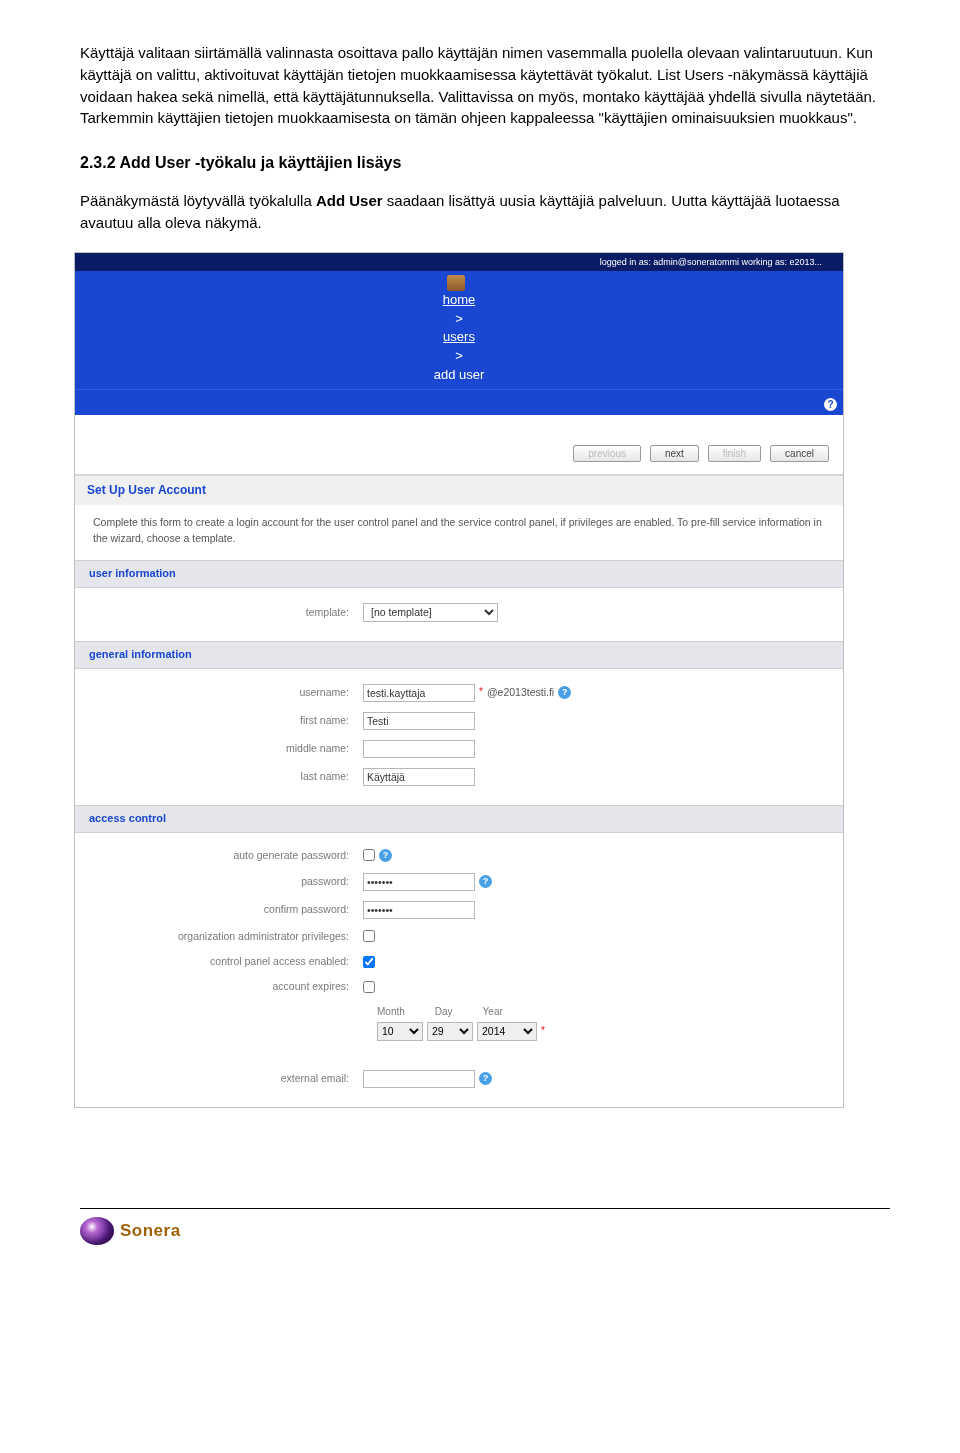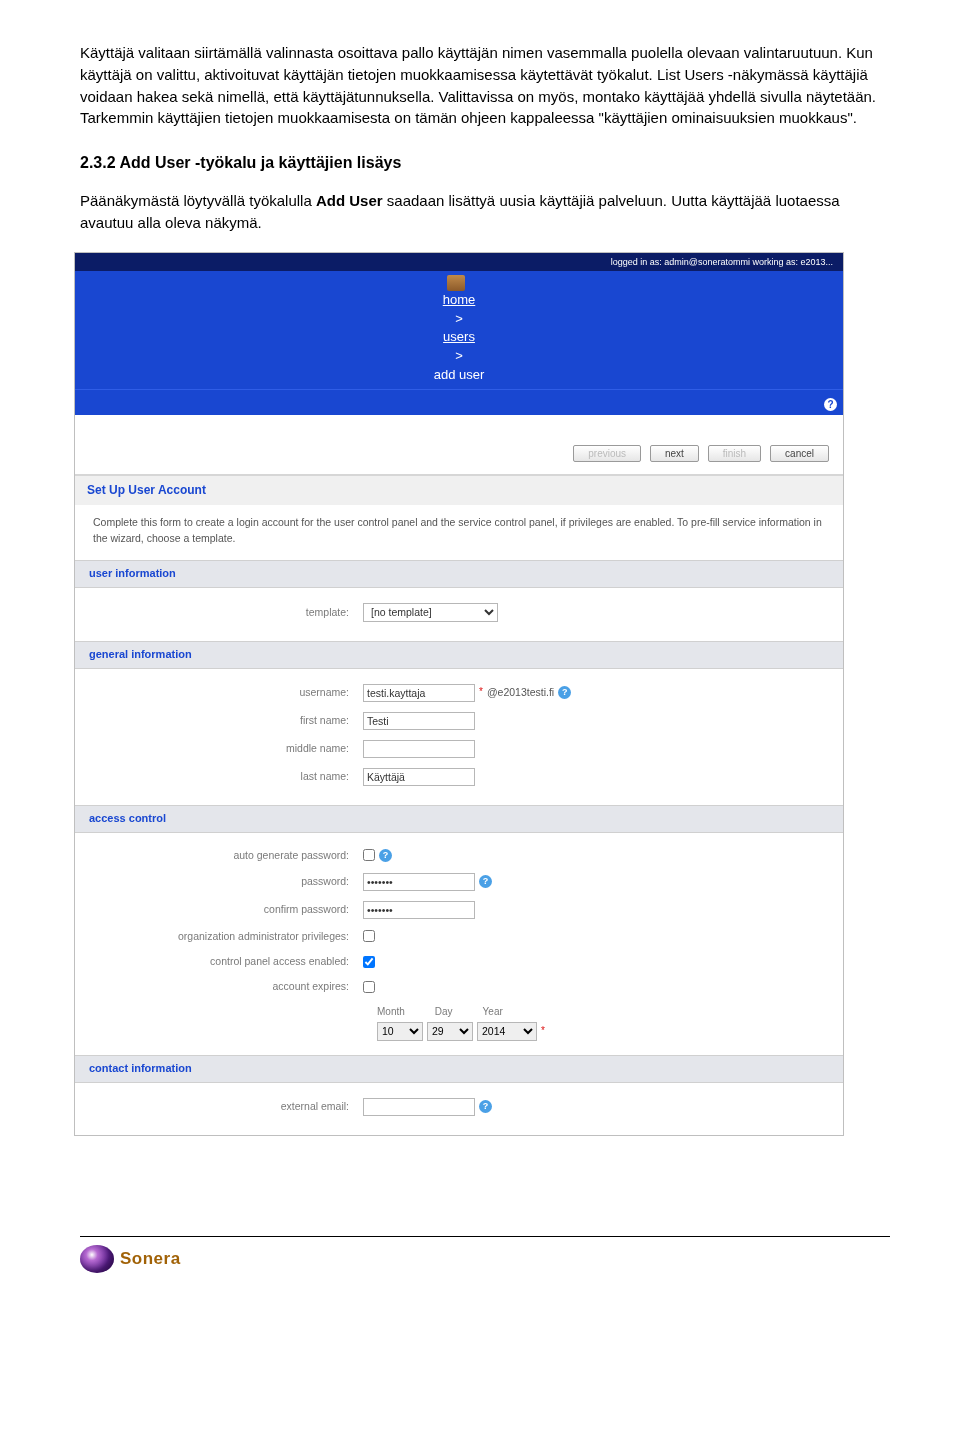--- a/index.html
+++ b/index.html
@@ -20,21 +20,21 @@
     margin: 8px 0 0 -6px;
     border: 1px solid #bfbfbf;
     background: #f9f9f9;
     font-size: 10.5px;
     color: #333;
   }
   .topbar {
     background: #0b1c66;
     color: #fff;
     font-size: 9px;
-    padding: 3px 10px 2px 10px;
+    padding: 3px 21px 2px 10px;
     text-align: right;
   }
   .crumbs {
     background: #1947d1;
     color: #fff;
     display: flex;
     align-items: center;
     padding: 4px 8px;
     font-size: 13px;
     flex-direction: column;
@@ -214,21 +214,20 @@
       <span>Year</span>
     </div>
     <div class="dateselects">
       <select style="width:46px"><option>10</option></select>
       <select style="width:46px"><option>29</option></select>
       <select style="width:60px"><option>2014</option></select>
       <span class="star">*</span>
     </div>
   </div>
 
-  <div class="listhead">contact information</div>
   <div class="section-body">
     <div class="row">
       <div class="lbl">external email:</div>
       <div class="ctl">
         <input type="text" value="" style="">
         <span class="hint">?</span>
       </div>
     </div>
   </div>
 </div>

